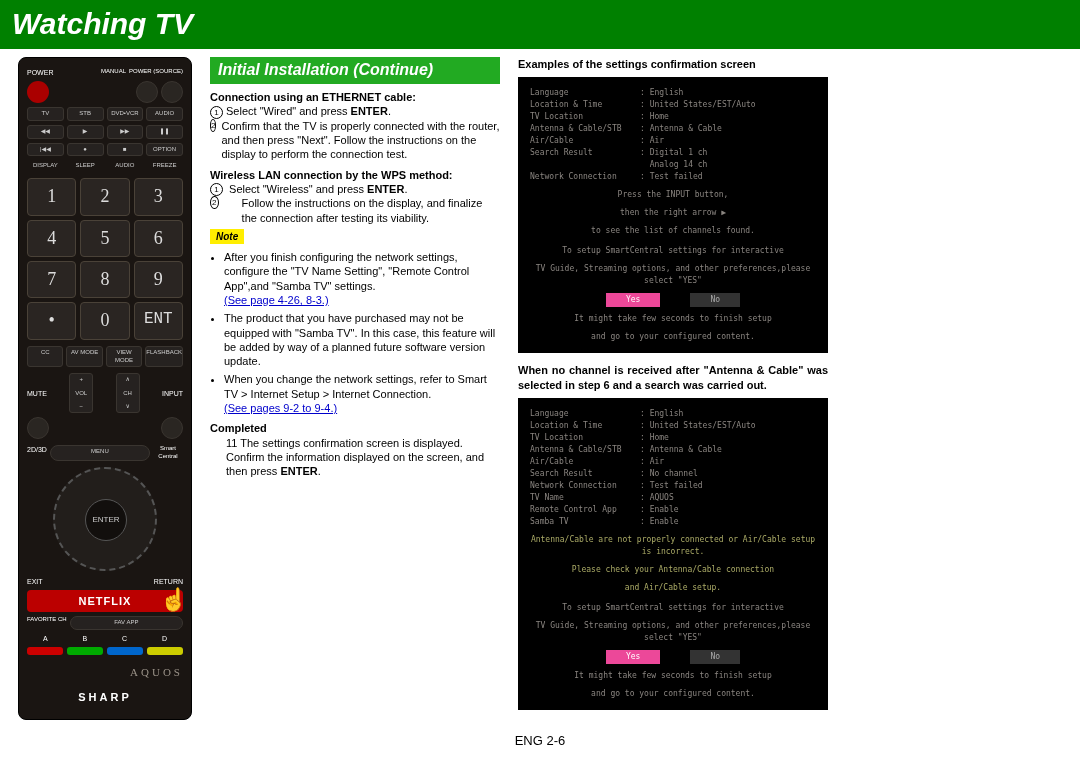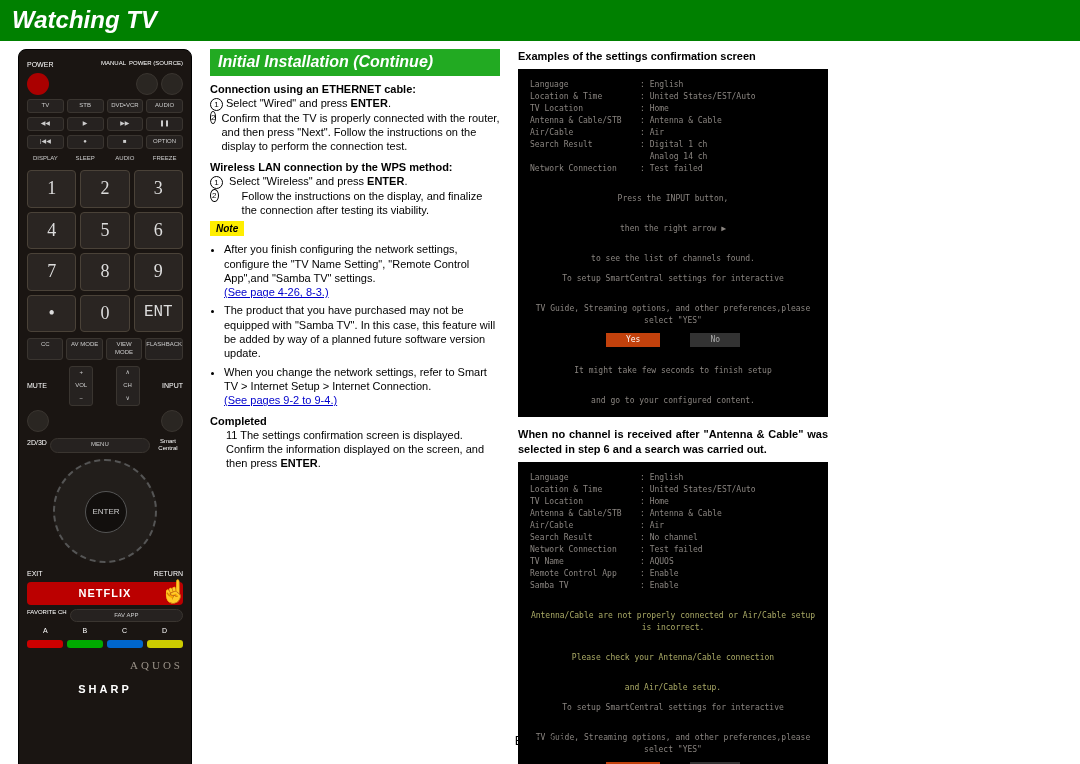--- a/index.html
+++ b/index.html
@@ -1,17 +1,17 @@
 <!DOCTYPE html>
 <html><head>
 <meta charset="utf-8">
 <style>
   html,body{margin:0;padding:0;font-family:Arial,Helvetica,sans-serif;background:#fff;color:#000}
   .page{width:1080px;height:764px;position:relative;overflow:hidden;font-size:11px;line-height:1.3}
-  .header{background:#008000;color:#fff;font-size:24px;font-weight:bold;padding:4px 12px 6px;font-style:italic}
+  .header{background:#008000;color:#fff;font-size:30px;font-weight:bold;padding:4px 12px 6px;font-style:italic}
   .content{display:flex;gap:18px;padding:8px 18px 0}
   
   .remote{width:156px;background:#1a1512;border:1px solid #000;border-radius:8px;padding:10px 8px 14px;color:#fff;position:relative}
   .rrow{display:flex;justify-content:space-between;margin-bottom:4px;gap:3px}
   .sbtn{background:#262220;border:1px solid #3a3530;border-radius:3px;font-size:6px;text-align:center;padding:2px 0;flex:1;color:#ccc}
   .redround{width:22px;height:22px;border-radius:50%;background:#a00}
   .roundg{width:20px;height:20px;border-radius:50%;background:#2a2622;border:1px solid #3a3530}
   .keypad{display:grid;grid-template-columns:repeat(3,1fr);gap:4px;margin:6px 0}
   .key{background:#2a2522;border:1px solid #4a4238;border-radius:4px;text-align:center;font-size:18px;color:#ddd;padding:6px 0;font-family:Georgia,serif}
   .key.small{font-size:16px;font-family:Liberation Mono, monospace}
@@ -32,23 +32,23 @@
   .link{color:#0000cc;text-decoration:underline}
   ul.plain{margin:2px 0 6px 14px;padding:0}
   ul.plain li{margin-bottom:4px}
   .indent{margin-left:16px}
   
   .rightcol{width:310px}
   .screenshot{background:#000;color:#8a8580;font-family:monospace;font-size:8px;padding:10px 12px;margin:6px 0 10px;line-height:1.5}
   .srow{display:flex}
   .sk{width:110px}
   .sv{flex:1}
-  .scenter{text-align:center;margin-top:18px;color:#8a8580}
+  .scenter{text-align:center;margin-top:6px;color:#8a8580}
   .ynrow{display:flex;justify-content:center;gap:30px;margin:6px 0}
-  .ybtn{background:#c2410c;color:#fff;padding:1px 20px;font-size:8px}
+  .ybtn{background:#ec4899;color:#fff;padding:1px 20px;font-size:8px}
   .nbtn{background:#333;color:#aaa;padding:1px 20px;font-size:8px}
   .pagenum{position:absolute;bottom:14px;left:0;right:0;text-align:center;font-size:13px}
 </style>
 </head>
 <body>
 
 <div class="page">
   <div class="header">Watching TV</div>
   <div class="content">
 

